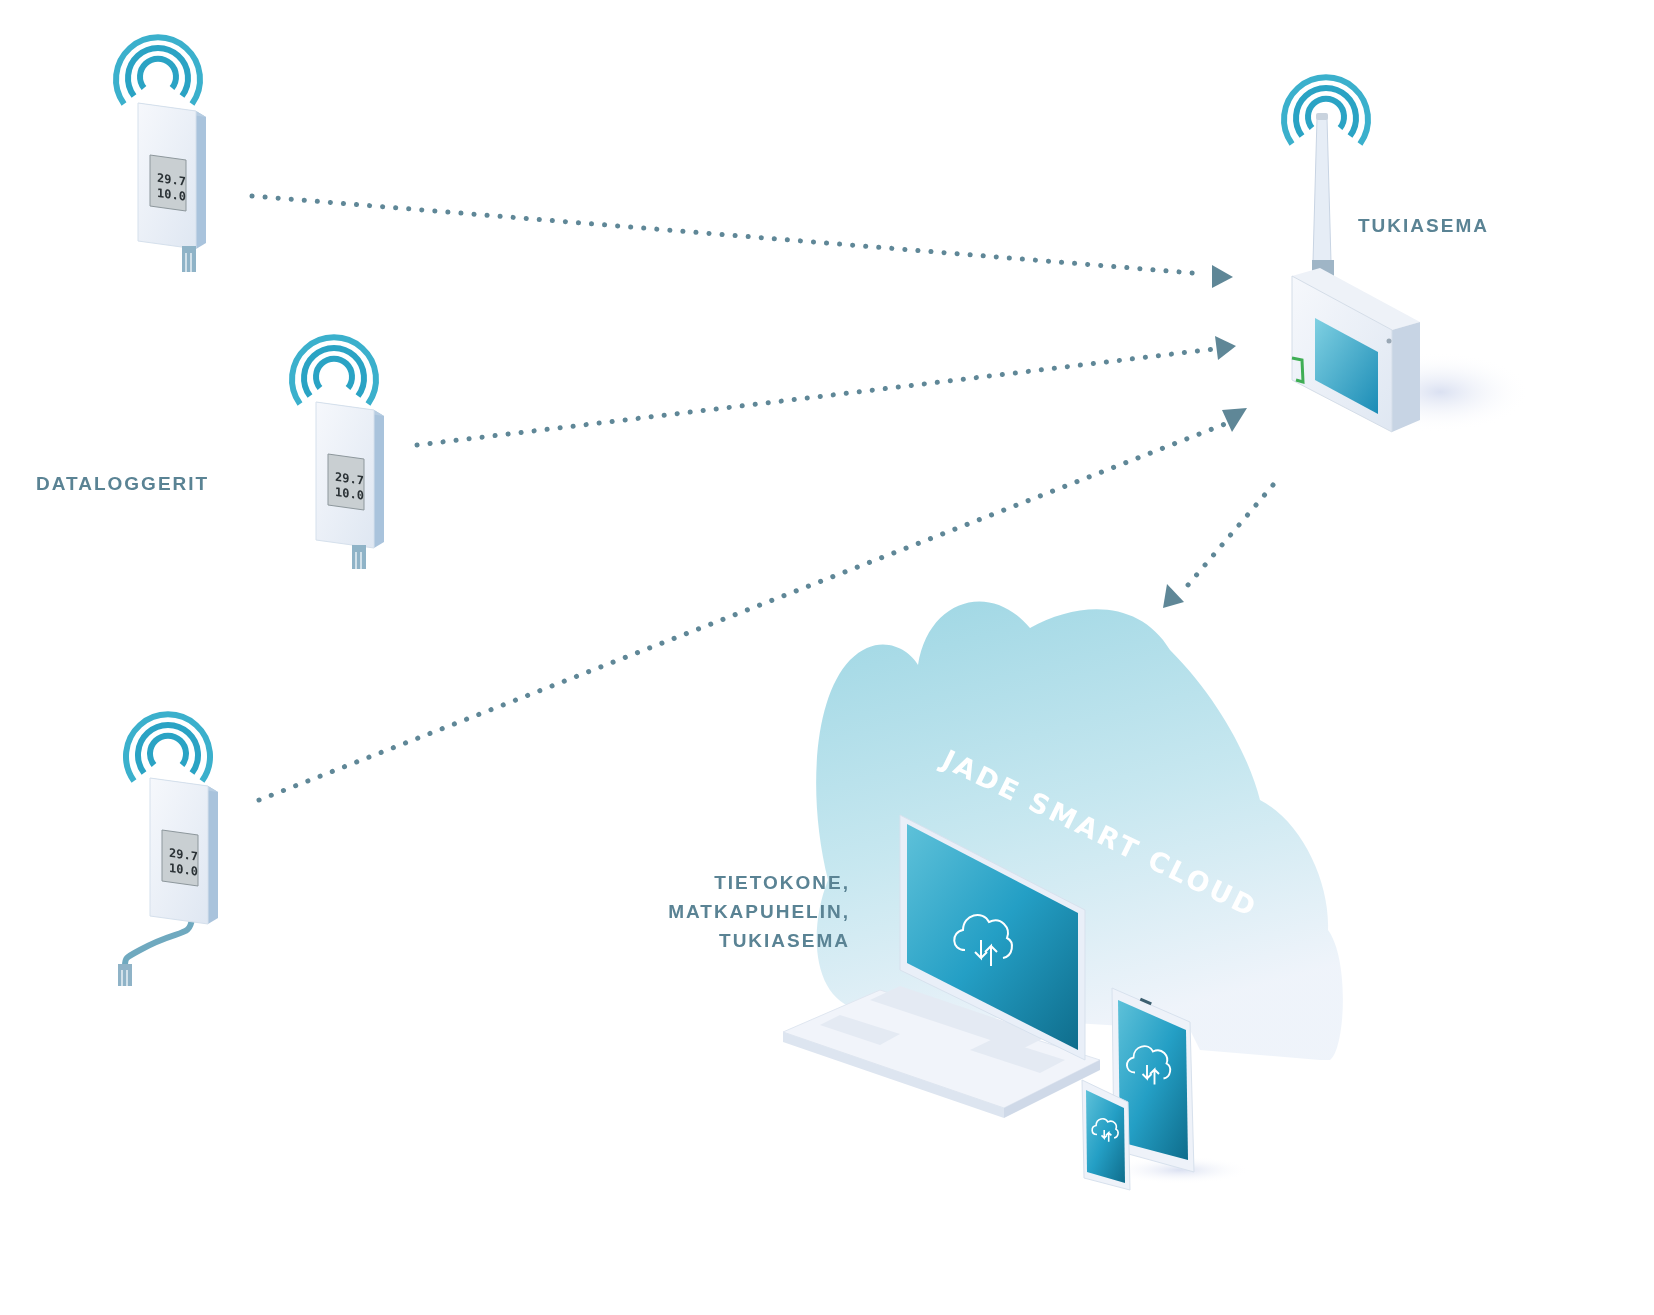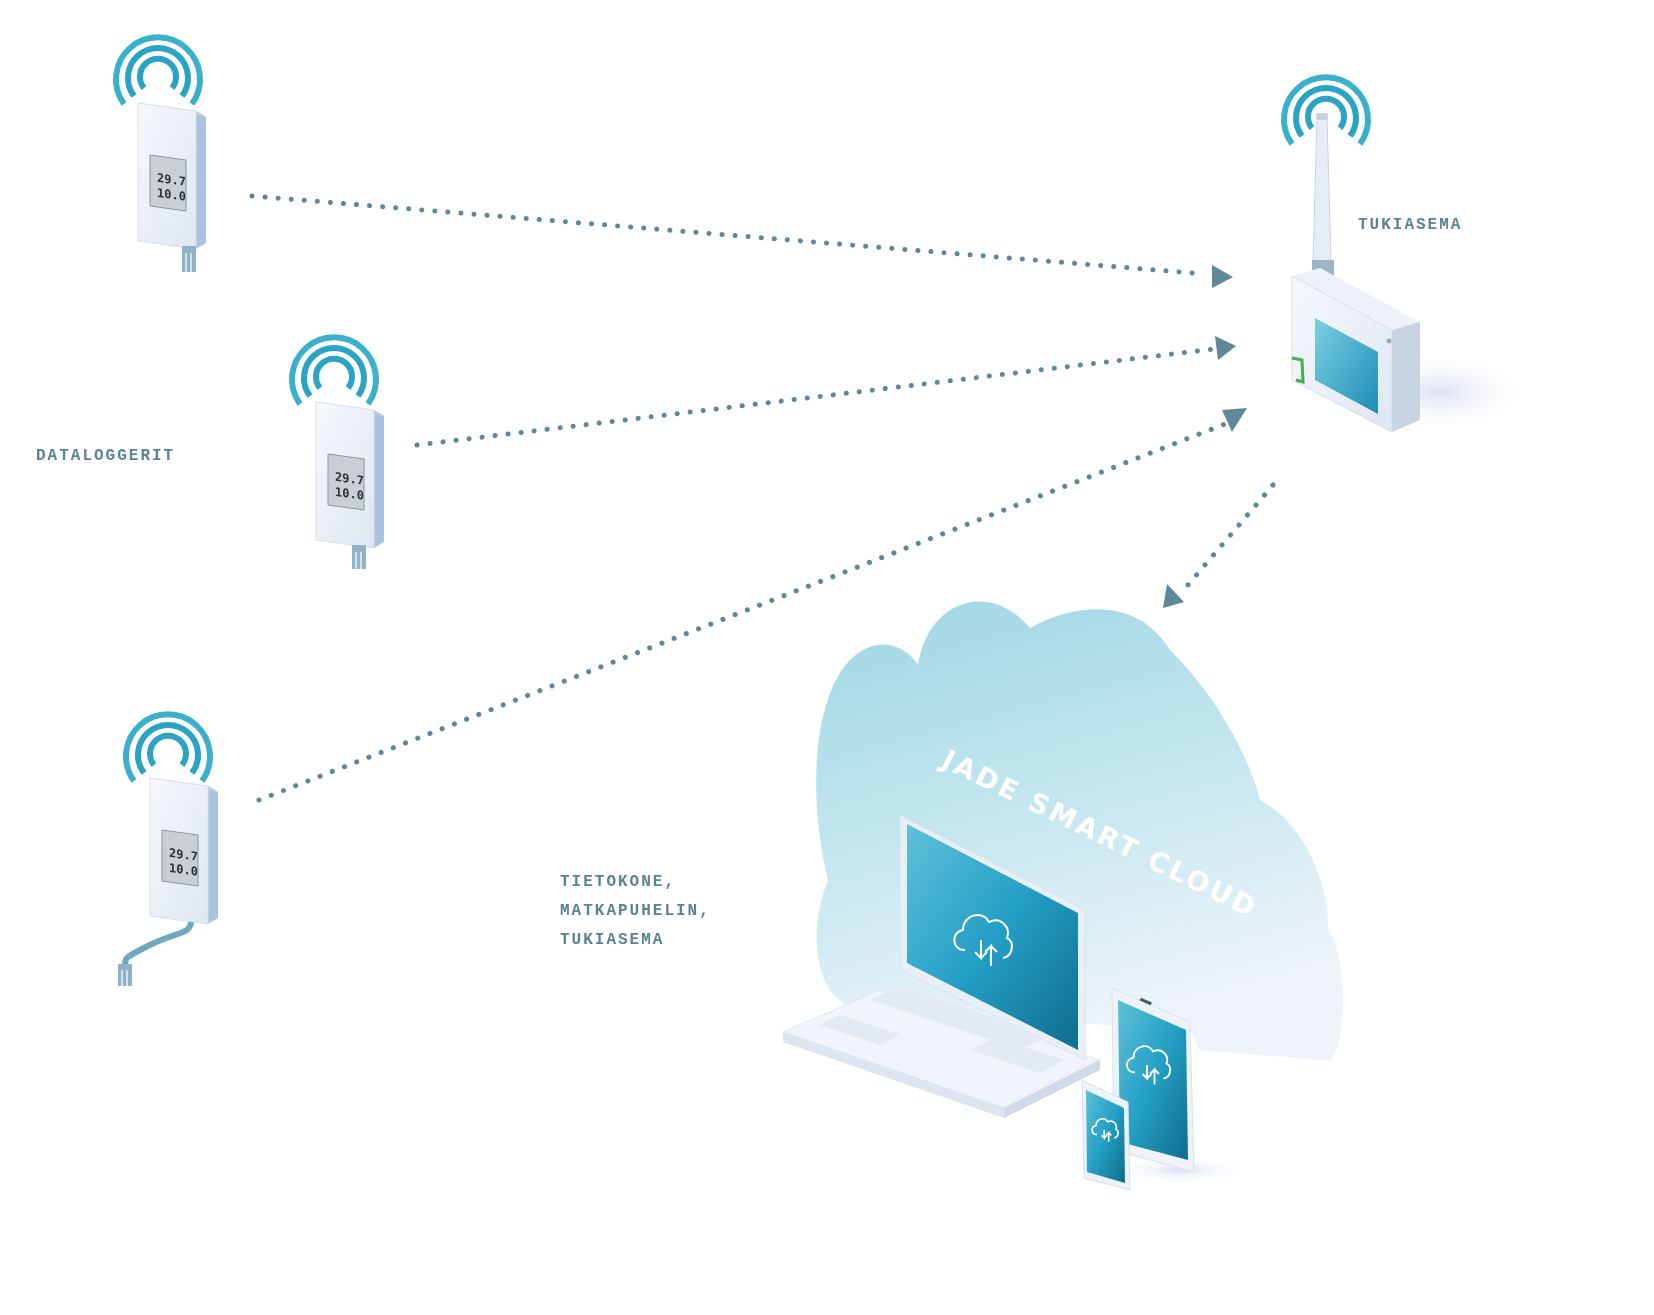--- a/index.html
+++ b/index.html
@@ -1,21 +1,21 @@
 <!DOCTYPE html>
 <html><head>
 <meta charset="utf-8">
 <style>
   html, body { margin: 0; padding: 0; background: #ffffff; }
   body { width: 1654px; height: 1315px; position: relative; overflow: hidden;
          font-family: "Liberation Sans", sans-serif; }
   #stage { position: absolute; left: 0; top: 0; width: 1654px; height: 1315px; }
-  .label { position: absolute; color: #5a8394; font-family: Liberation Mono, monospace;
-           font-weight: bold; letter-spacing: 2px; font-size: 16px; line-height: 29px; }
-  .label-right { }
+  .label { position: absolute; color: #5a8394; font-family: Liberation Sans, sans-serif;
+           font-weight: bold; letter-spacing: 2px; font-size: 19px; line-height: 29px; }
+  .label-right { text-align: right; }
   .cloud-title { font-family: "DejaVu Sans", sans-serif; font-weight: bold; letter-spacing: 3px; }
 </style>
 </head>
 <body>
 
 <svg id="stage" width="1654" height="1315" viewBox="0 0 1654 1315" xmlns="http://www.w3.org/2000/svg">
   <defs>
     <linearGradient id="cloudGrad" x1="0" y1="0" x2="0.3" y2="1">
       <stop offset="0" stop-color="#98d4e2"></stop>
       <stop offset="0.55" stop-color="#c4e6ef"></stop>
@@ -169,21 +169,21 @@
     <path d="M1082,1080 L1128,1102 L1130,1190 L1084,1178 Z" fill="#eef2f9" stroke="#d7e1ed" stroke-width="1"></path>
     <path d="M1086,1090 L1124,1108 L1125,1183 L1087,1172 Z" fill="url(#screenGrad)"></path>
     <g transform="translate(1106,1130) scale(0.45)">
       <path d="M-20,10 C-34,10 -34,-8 -22,-10 C-22,-26 -2,-30 4,-18 C16,-24 26,-12 22,-2 C30,2 28,16 18,18" fill="none" stroke="#ffffff" stroke-width="3.5"></path>
       <path d="M-4,0 L-4,18 L-10,12 M-4,18 L2,12" fill="none" stroke="#ffffff" stroke-width="3.5"></path>
       <path d="M6,26 L6,6 L0,12 M6,6 L12,12" fill="none" stroke="#ffffff" stroke-width="3.5"></path>
     </g>
   </g>
 </svg>
 
-<div class="label" style="left:36px; top:442px;text-align:center;">DATALOGGERIT</div>
+<div class="label" style="left:36px; top:469px;text-align:center;">DATALOGGERIT</div>
 
 <div class="label" style="left:1358px; top:211px;">TUKIASEMA</div>
 
 <div class="label label-right" style="left:560px; top:868px; width:290px;">
   <div>TIETOKONE,</div>
   <div>MATKAPUHELIN,</div>
   <div>TUKIASEMA</div>
 </div>
 
 </body></html>

